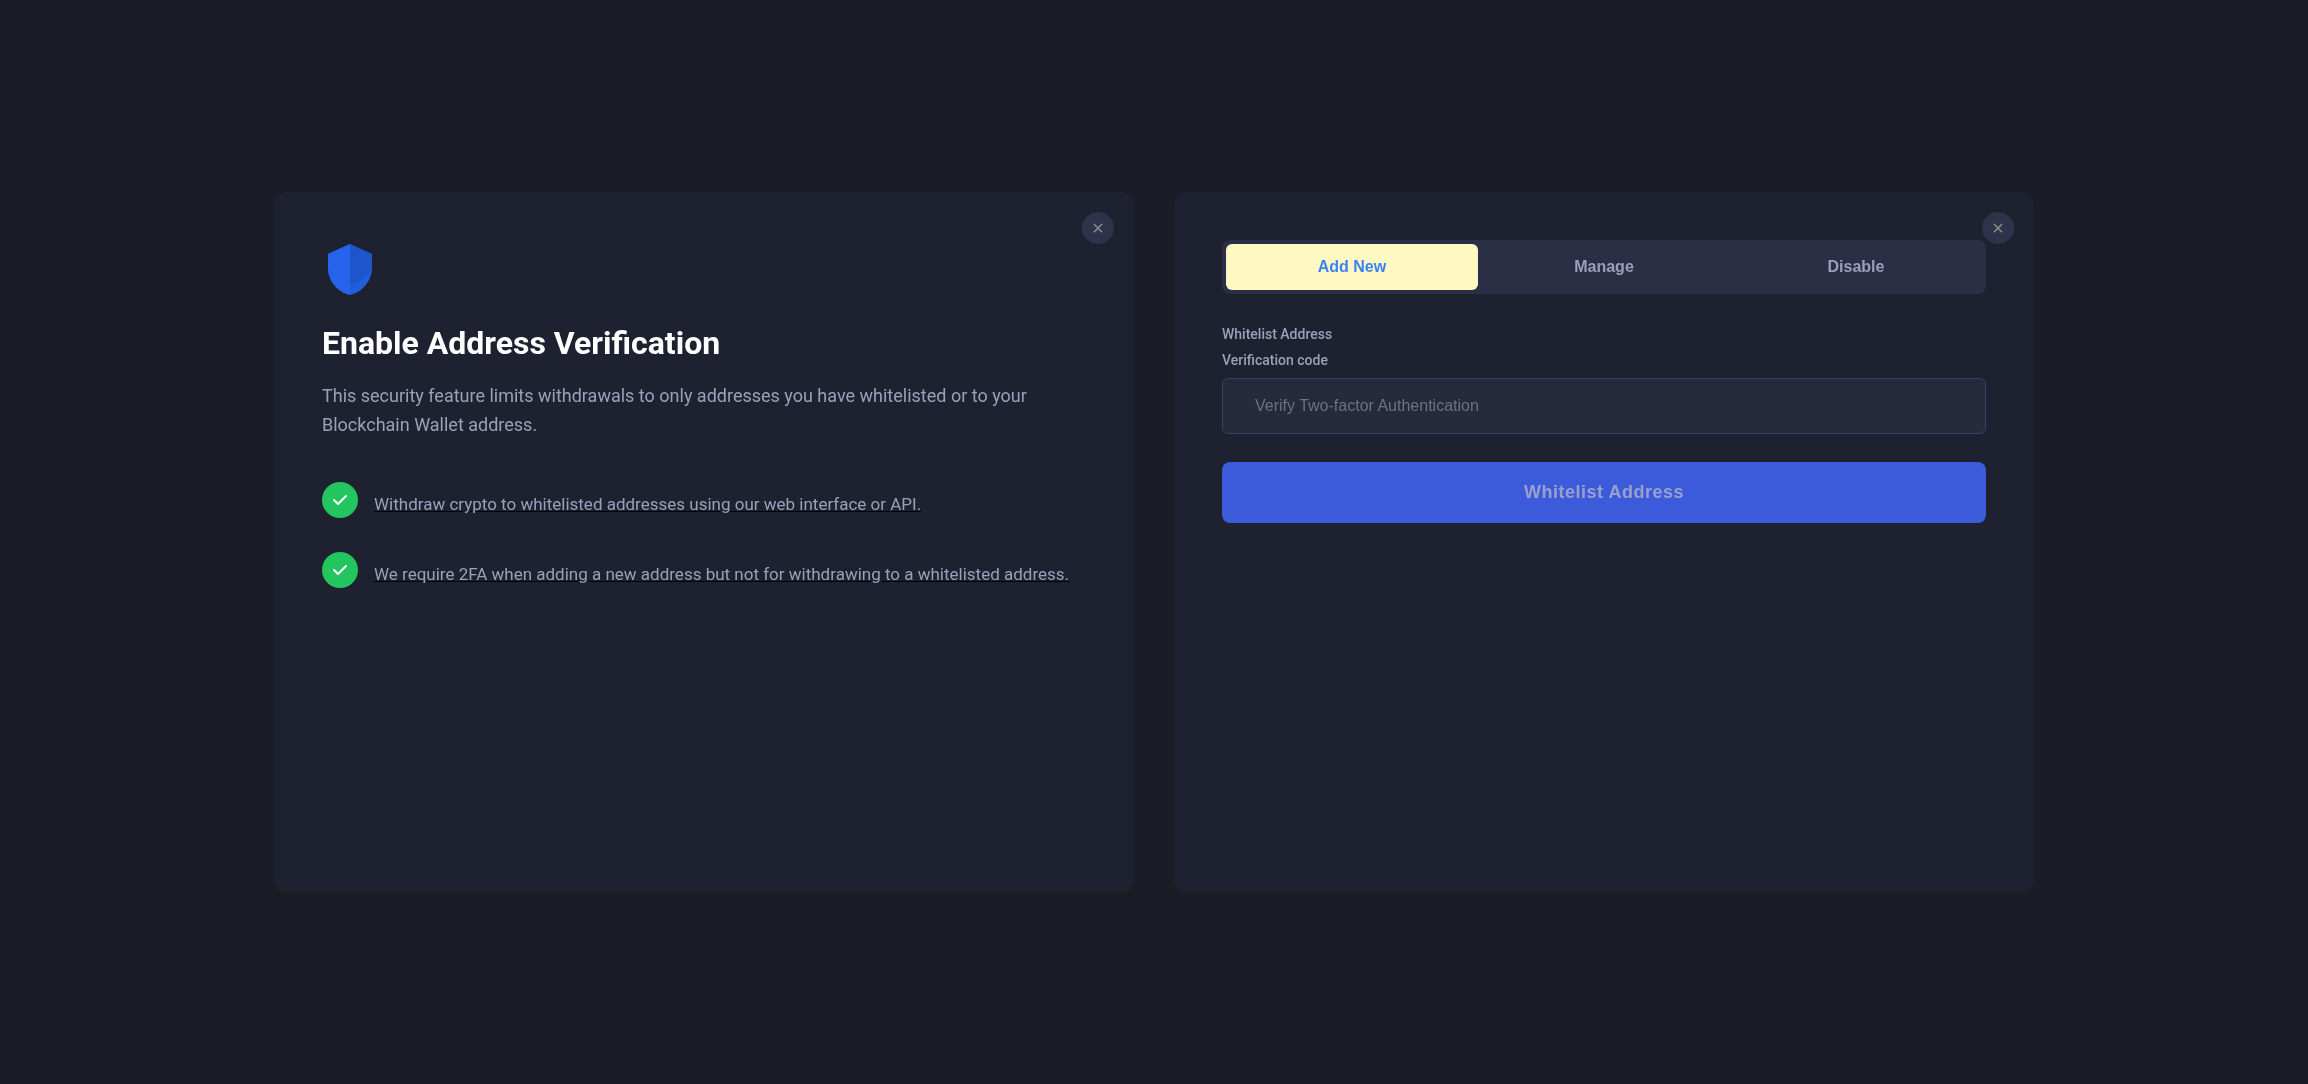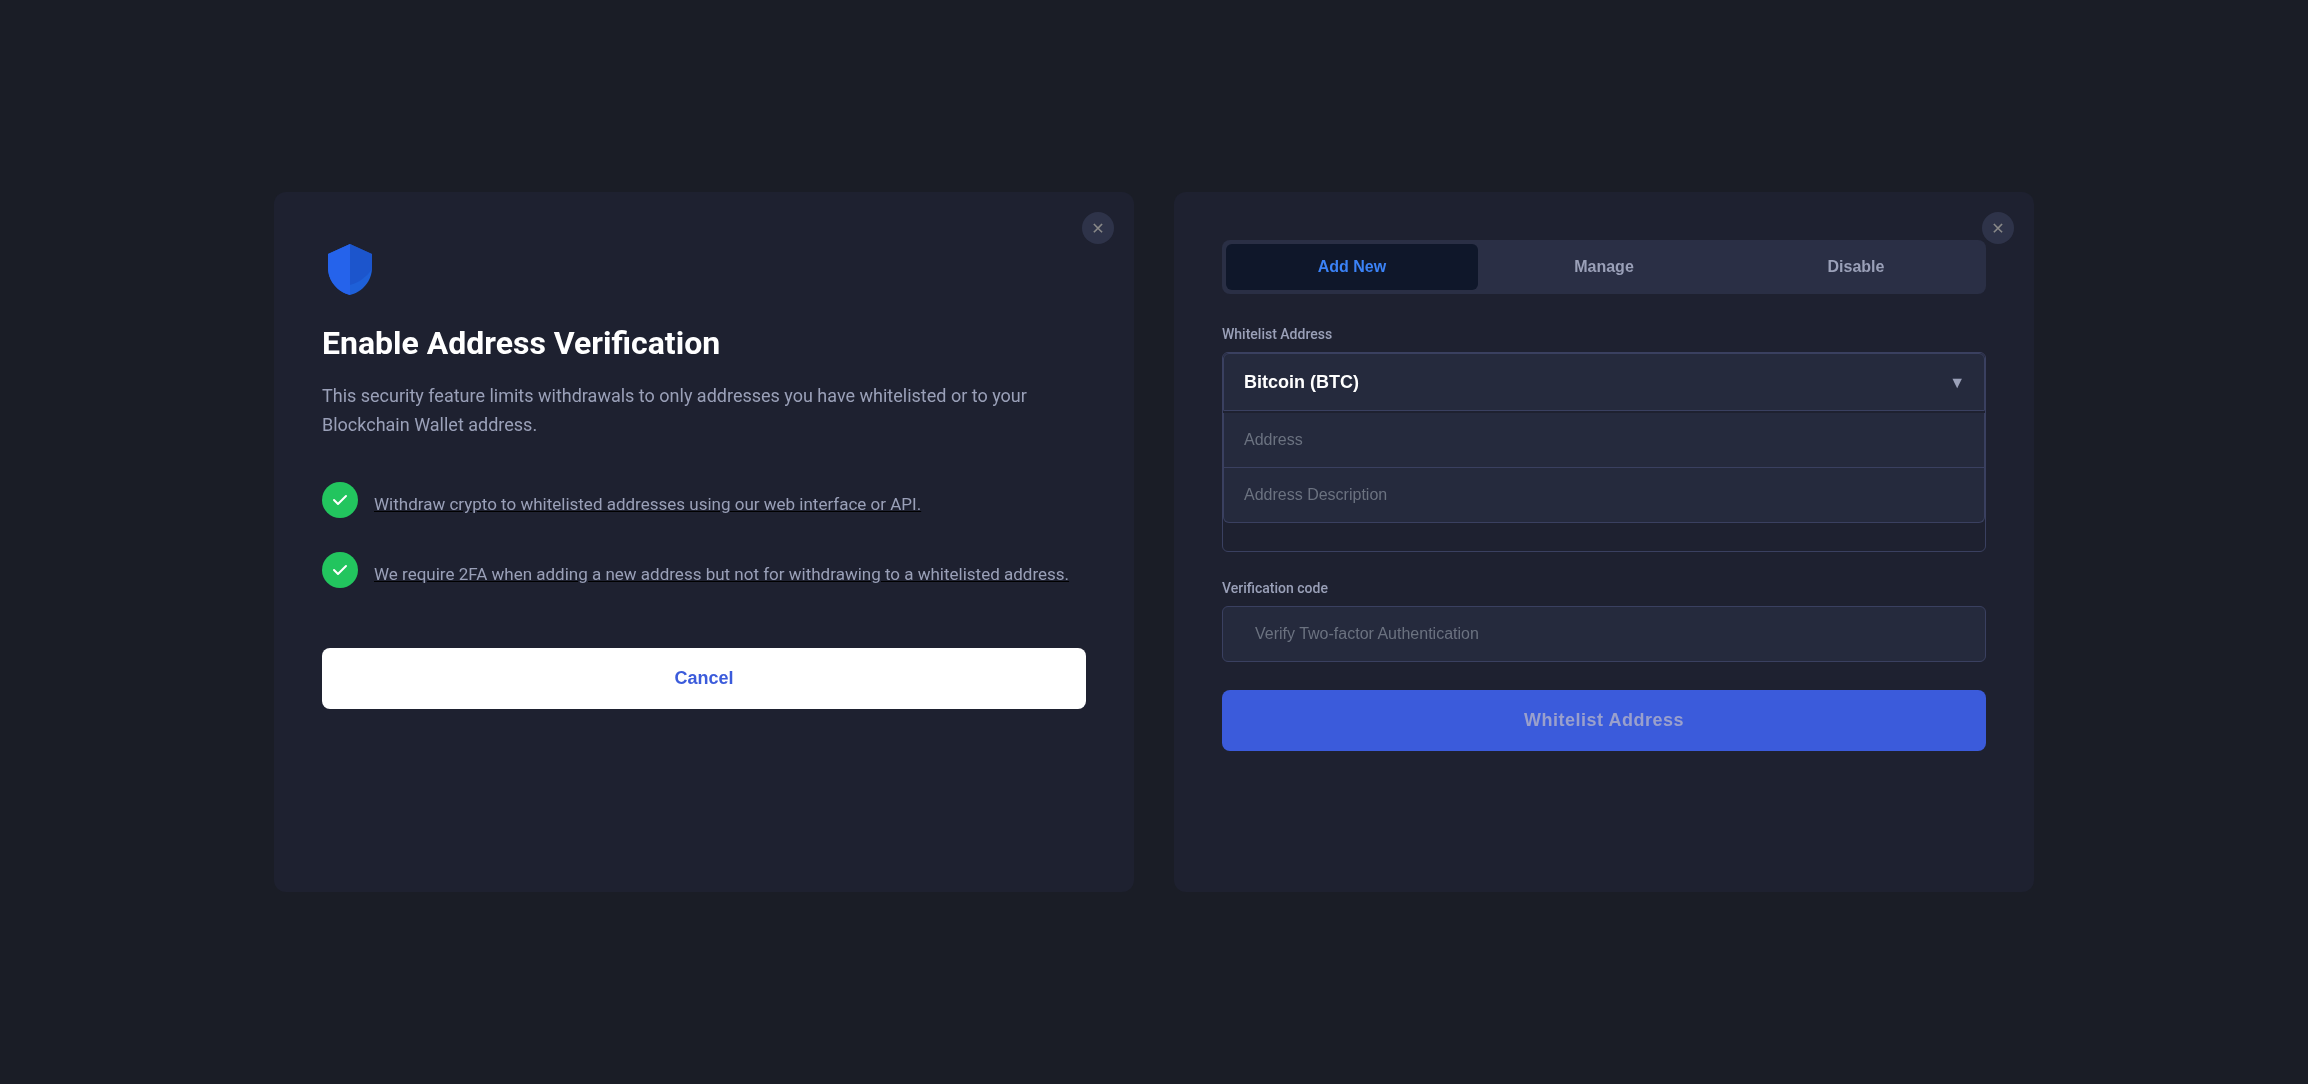--- a/index.html
+++ b/index.html
@@ -174,21 +174,21 @@
       border-radius: 6px;
       border: none;
       cursor: pointer;
       font-size: 16px;
       font-weight: 600;
       background: transparent;
       color: #9aa0b8;
     }
 
     .tab.active {
-      background: #0f172a;
+      background: #fef9c3;
       color: #3b82f6;
     }
 
     .form-label {
       font-size: 14px;
       color: #9aa0b8;
       margin-bottom: 10px;
       font-weight: 500;
     }
 
@@ -320,50 +320,37 @@
         <div class="check-icon">
           <svg viewBox="0 0 20 20" fill="white">
             <path fill-rule="evenodd" d="M16.707 5.293a1 1 0 010 1.414l-8 8a1 1 0 01-1.414 0l-4-4a1 1 0 011.414-1.414L8 12.586l7.293-7.293a1 1 0 011.414 0z" clip-rule="evenodd"></path>
           </svg>
         </div>
         <span class="feature-text">We require 2FA when adding a new address but not for withdrawing to a whitelisted address.</span>
       </li>
     </ul>
 
     <div class="button-row">
-      <button class="btn-cancel">Cancel</button>
     </div>
   </div>
 
   <div class="panel panel-right">
     <button class="close-btn">
       <span>✕</span>
     </button>
 
 
     <div class="tabs">
       <button class="tab active">Add New</button>
       <button class="tab">Manage</button>
       <button class="tab">Disable</button>
     </div>
 
     <p class="form-label">Whitelist Address</p>
 
-    <div class="input-group-wrapper">
-      <div class="select-wrap">
-        <select class="currency-select">
-          <option>Bitcoin (BTC)</option>
-          <option>Ethereum (ETH)</option>
-          <option>Litecoin (LTC)</option>
-        </select>
-        <span class="select-arrow">▼</span>
-      </div>
-      <input type="text" class="address-input" placeholder="Address" style="">
-      <input type="text" class="address-desc-input" placeholder="Address Description" style="">
-    </div>
 
     <div class="verification-section">
       <p class="form-label">Verification code</p>
       <input type="text" class="verify-input" placeholder="Verify Two-factor Authentication" style="">
     </div>
 
     <button class="btn-whitelist">Whitelist Address</button>
   </div>
 
 </div>

